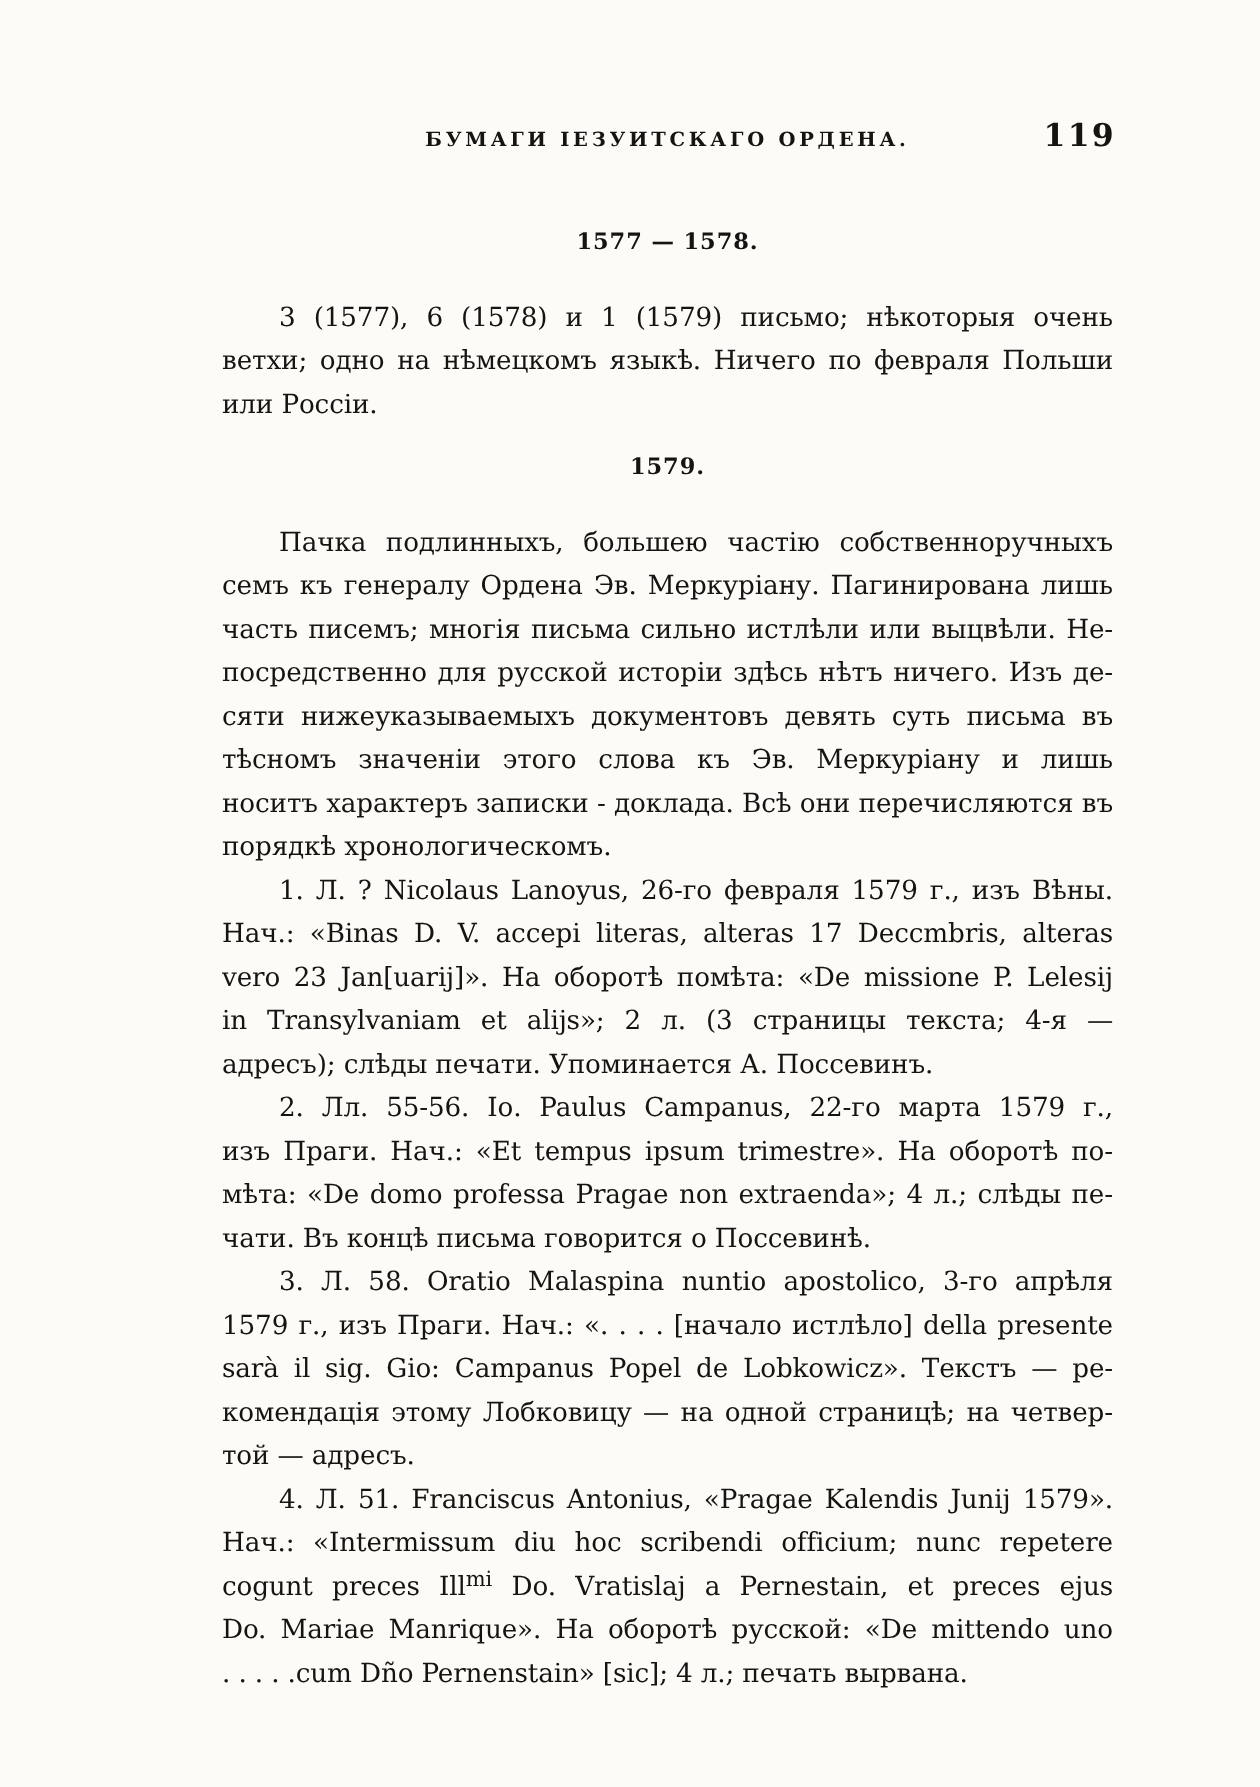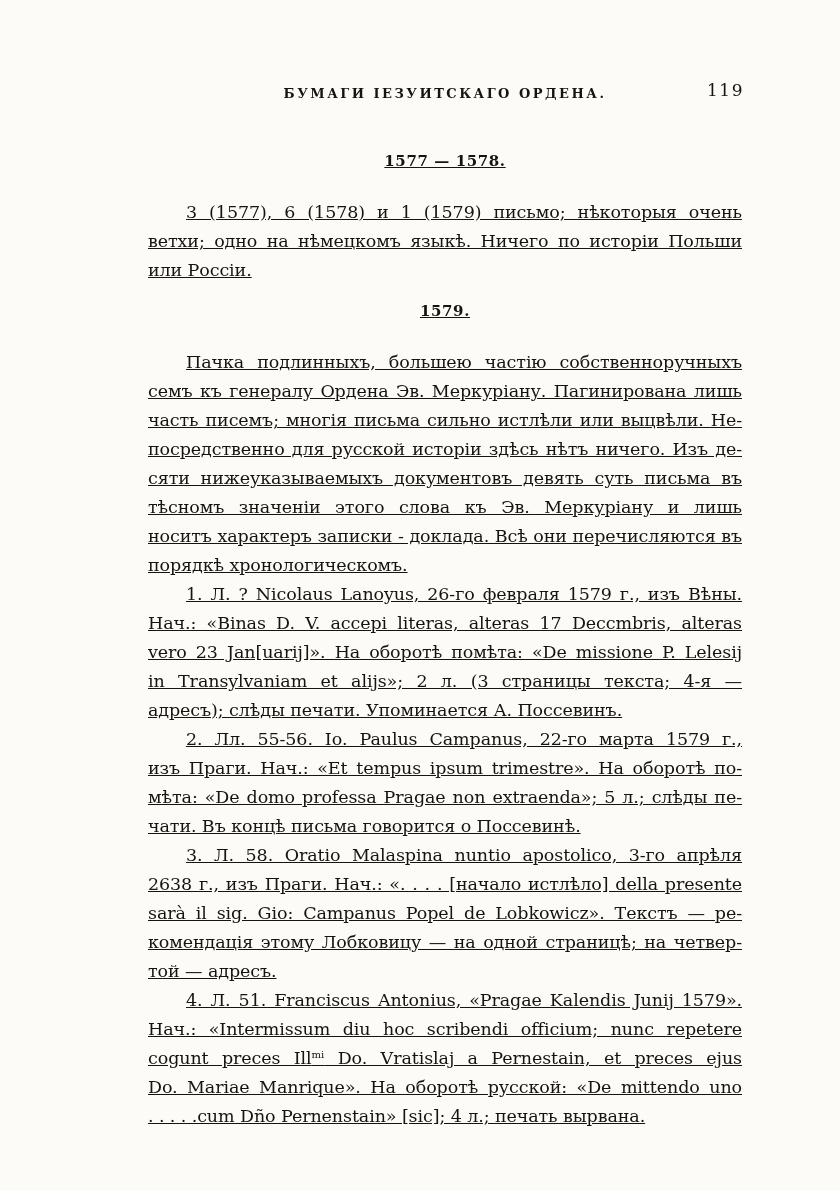--- a/index.html
+++ b/index.html
@@ -29,84 +29,82 @@
     font-weight: bold;
     font-size: 13px;
     letter-spacing: 2.5px;
     line-height: 20px;
     white-space: nowrap;
   }
   .page-number {
     position: absolute;
     right: -2px;
     top: -6px;
-    font-size: 17px;
-    font-weight: normal;
+    font-size: 21px;
+    font-weight: bold;
     letter-spacing: 1.5px;
     line-height: 24px;
   }
   .text-block {
     position: absolute;
     top: 152px;
     left: 148px;
     width: 594px;
     font-size: 17.5px;
     letter-spacing: -0.1px;
   }
   .section-heading {
     text-align: center;
     font-weight: bold;
     font-size: 15px;
     letter-spacing: 0.6px;
     line-height: 19px;
     margin: 17px 0 27px 0;
-    text-decoration: underline;
   }
   .section:first-child .section-heading {
     margin-top: 0;
   }
   .paragraph {
     margin: 0;
   }
   .line {
     height: 29px;
     line-height: 29px;
     text-align: justify;
     text-align-last: justify;
     overflow: hidden;
     white-space: normal;
-    text-decoration: underline;
   }
   .line.first {
     text-indent: 38px;
   }
   .line.last {
     text-align-last: left;
   }
   .line sup {
-    font-size: 10px;
+    font-size: 14px;
     line-height: 0;
     vertical-align: 6px;
     letter-spacing: 0;
   }
 </style>
 </head>
 <body>
 
 <div class="page">
   <div class="page-header">
     <div class="running-header">БУМАГИ ІЕЗУИТСКАГО ОРДЕНА.</div>
     <div class="page-number">119</div>
   </div>
   <div class="text-block">
       <div class="section">
         <div class="section-heading">1577 — 1578.</div>
         <div class="paragraph">
           <div class="line first">3 (1577), 6 (1578) и 1 (1579) письмо; нѣкоторыя очень</div>
-          <div class="line">ветхи; одно на нѣмецкомъ языкѣ. Ничего по исторіи Польши</div>
+          <div class="line">ветхи; одно на нѣмецкомъ языкѣ. Ничего по февраля Польши</div>
           <div class="line last">или Россіи.</div>
         </div>
       </div>
       <div class="section">
         <div class="section-heading">1579.</div>
         <div class="paragraph">
           <div class="line first">Пачка подлинныхъ, большею частію собственноручныхъ пи-</div>
           <div class="line">семъ къ генералу Ордена Эв. Меркуріану. Пагинирована лишь</div>
           <div class="line">часть писемъ; многія письма сильно истлѣли или выцвѣли.  Не-</div>
           <div class="line">посредственно для русской исторіи здѣсь нѣтъ ничего.  Изъ де-</div>
@@ -118,26 +116,26 @@
         <div class="paragraph">
           <div class="line first">1. Л. ? Nicolaus Lanoyus, 26-го февраля 1579 г., изъ Вѣны.</div>
           <div class="line">Нач.: «Binas D. V. accepi literas, alteras 17 Deccmbris, alteras</div>
           <div class="line">vero 23 Jan[uarij]». На оборотѣ помѣта: «De missione P. Lelesij</div>
           <div class="line">in Transylvaniam et alijs»; 2 л. (3 страницы текста; 4-я —</div>
           <div class="line last">адресъ); слѣды печати. Упоминается А. Поссевинъ.</div>
         </div>
         <div class="paragraph">
           <div class="line first">2. Лл. 55-56. Іо. Paulus Campanus, 22-го марта 1579 г.,</div>
           <div class="line">изъ Праги. Нач.: «Et tempus ipsum trimestre». На оборотѣ по-</div>
-          <div class="line">мѣта: «De domo professa Pragae non extraenda»; 5 л.; слѣды пе-</div>
+          <div class="line">мѣта: «De domo professa Pragae non extraenda»; 4 л.; слѣды пе-</div>
           <div class="line last">чати.  Въ концѣ письма говорится о Поссевинѣ.</div>
         </div>
         <div class="paragraph">
           <div class="line first">3. Л. 58. Oratio Malaspina nuntio apostolico, 3-го апрѣля</div>
-          <div class="line">2638 г., изъ Праги. Нач.: «. . . . [начало истлѣло] della presente</div>
+          <div class="line">1579 г., изъ Праги. Нач.: «. . . . [начало истлѣло] della presente</div>
           <div class="line">sarà il sig. Gio: Campanus Popel de Lobkowicz».  Текстъ — ре-</div>
           <div class="line">комендація этому Лобковицу — на одной страницѣ; на четвер-</div>
           <div class="line last">той — адресъ.</div>
         </div>
         <div class="paragraph">
           <div class="line first">4. Л. 51. Franciscus Antonius, «Pragae Kalendis Junij 1579».</div>
           <div class="line">Нач.: «Intermissum diu hoc scribendi officium; nunc repetere</div>
           <div class="line"><span>cogunt preces Ill</span><sup>mi</sup><span> Do.  Vratislaj a Pernestain, et preces ejus</span></div>
           <div class="line">Do. Mariae Manrique».  На оборотѣ русской:  «De mittendo uno</div>
           <div class="line last">. . . . .cum Dño Pernenstain» [sic];  4 л.; печать вырвана.</div>

